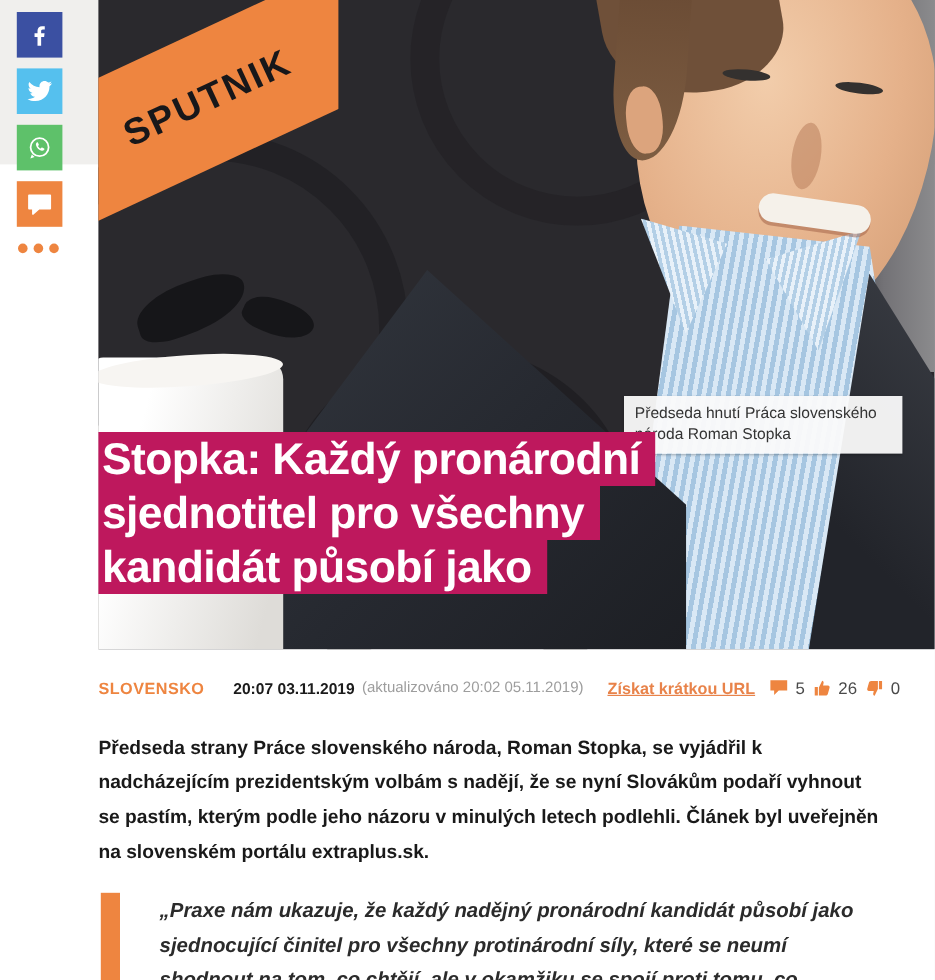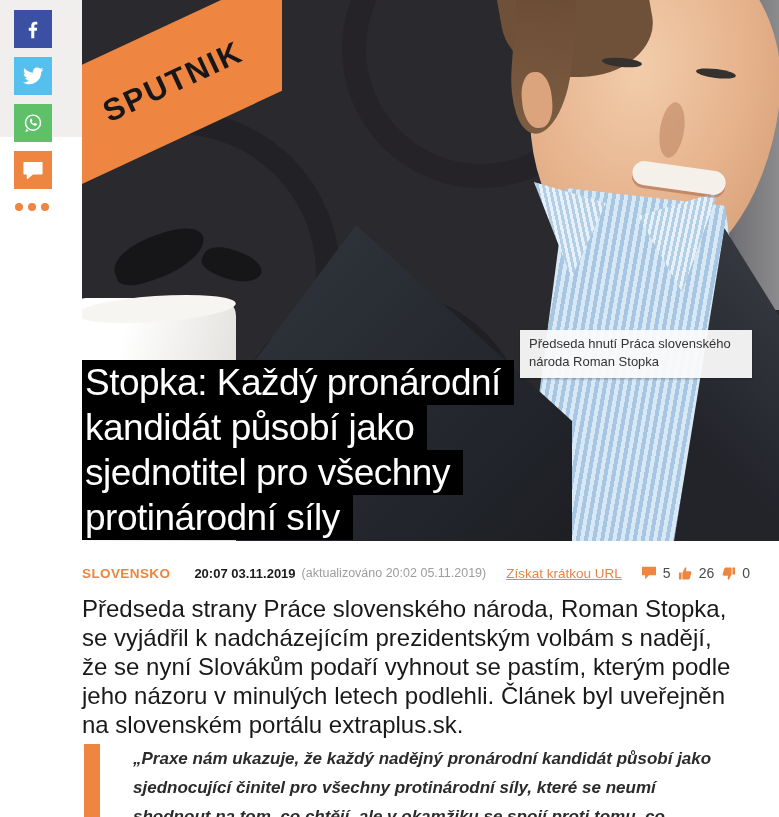--- a/index.html
+++ b/index.html
@@ -73,39 +73,39 @@
   .mug-rim{left:-6px;top:296px;width:160px;height:26px;z-index:5;background:#f7f5f2;
            border-radius:50%;transform:rotate(-4deg);}
 
   
   .caption{position:absolute;left:520px;top:330px;width:214px;z-index:6;
            background:rgba(250,250,250,.95);padding:5px 9px 6px;font-size:13px;
            line-height:1.42;color:#333;box-shadow:0 1px 2px rgba(0,0,0,.28);}
 
   
   .headline{position:absolute;left:82px;top:360px;z-index:7;}
-  .headline .hl-line{display:table;background:#000000;color:#fff;font-weight:normal;
+  .headline .hl-line{display:table;background:#be185d;color:#fff;font-weight:bold;
            font-size:37px;line-height:45px;padding:0 13px 0 3px;letter-spacing:-.5px;
            white-space:nowrap;}
 
   
   .meta-row{position:absolute;left:82px;top:565px;width:668px;display:flex;
             align-items:center;z-index:8;font-size:13px;text-align:center;}
   .category{color:#ee8540;font-weight:bold;font-size:13.5px;letter-spacing:.4px;cursor:pointer;}
   .published{margin-left:24px;font-weight:bold;color:#1b1b1b;}
   .updated{margin-left:6px;color:#9d9d9d;font-size:12.5px;}
-  .short-url{margin-left:20px;color:#e8834a;font-weight:normal;font-size:13.5px;
+  .short-url{margin-left:20px;color:#e8834a;font-weight:bold;font-size:13.5px;
              text-decoration:underline;cursor:pointer;}
   .stats{margin-left:auto;display:flex;align-items:center;gap:7px;}
   .stat{display:flex;align-items:center;gap:6px;cursor:pointer;}
   .stat .num{color:#4a4a4a;font-size:14px;}
   .stat svg{display:block;}
 
   
-  .lead{position:absolute;left:82px;top:594px;width:652px;font-size:24px;font-weight:normal;
+  .lead{position:absolute;left:82px;top:609px;width:652px;font-size:16px;font-weight:bold;
         line-height:29px;color:#191919;z-index:8;}
   .quote{position:absolute;left:84px;top:744px;width:640px;display:flex;z-index:8;}
   .quote-bar{width:16px;background:#ee8540;flex:0 0 16px;min-height:110px;}
   .quote-text{margin-left:33px;width:580px;font-size:17px;font-weight:bold;font-style:italic;
               line-height:29px;color:#2b2b2b;}
 </style>
 </head>
 <body>
 
 <div class="stage">
@@ -180,23 +180,22 @@
     <div style="position:absolute;left:-74px;top:28px;width:330px;height:108px;background:#ee8540;
                 transform:rotate(-25deg);display:flex;align-items:center;justify-content:center;">
       <span style="color:#17171a;font-weight:bold;font-size:31px;letter-spacing:2px;">SPUTNIK</span>
     </div>
   </div>
 
   <div class="caption">Předseda hnutí Práca slovenského národa Roman Stopka</div>
 
   <h1 class="headline" style="margin:0;">
     <span class="hl-line">Stopka: Každý pronárodní</span>
+    <span class="hl-line">sjednotitel pro všechny</span>
     <span class="hl-line">kandidát působí jako</span>
-    <span class="hl-line">sjednotitel pro všechny</span>
-    <span class="hl-line">protinárodní síly</span>
   </h1>
 
   <div class="meta-row">
     <span class="category">SLOVENSKO</span>
     <span class="published">20:07 03.11.2019</span>
     <span class="updated">(aktualizováno 20:02 05.11.2019)</span>
     <span class="short-url">Získat krátkou URL</span>
     <span class="stats">
       <span class="stat">
         <span>

